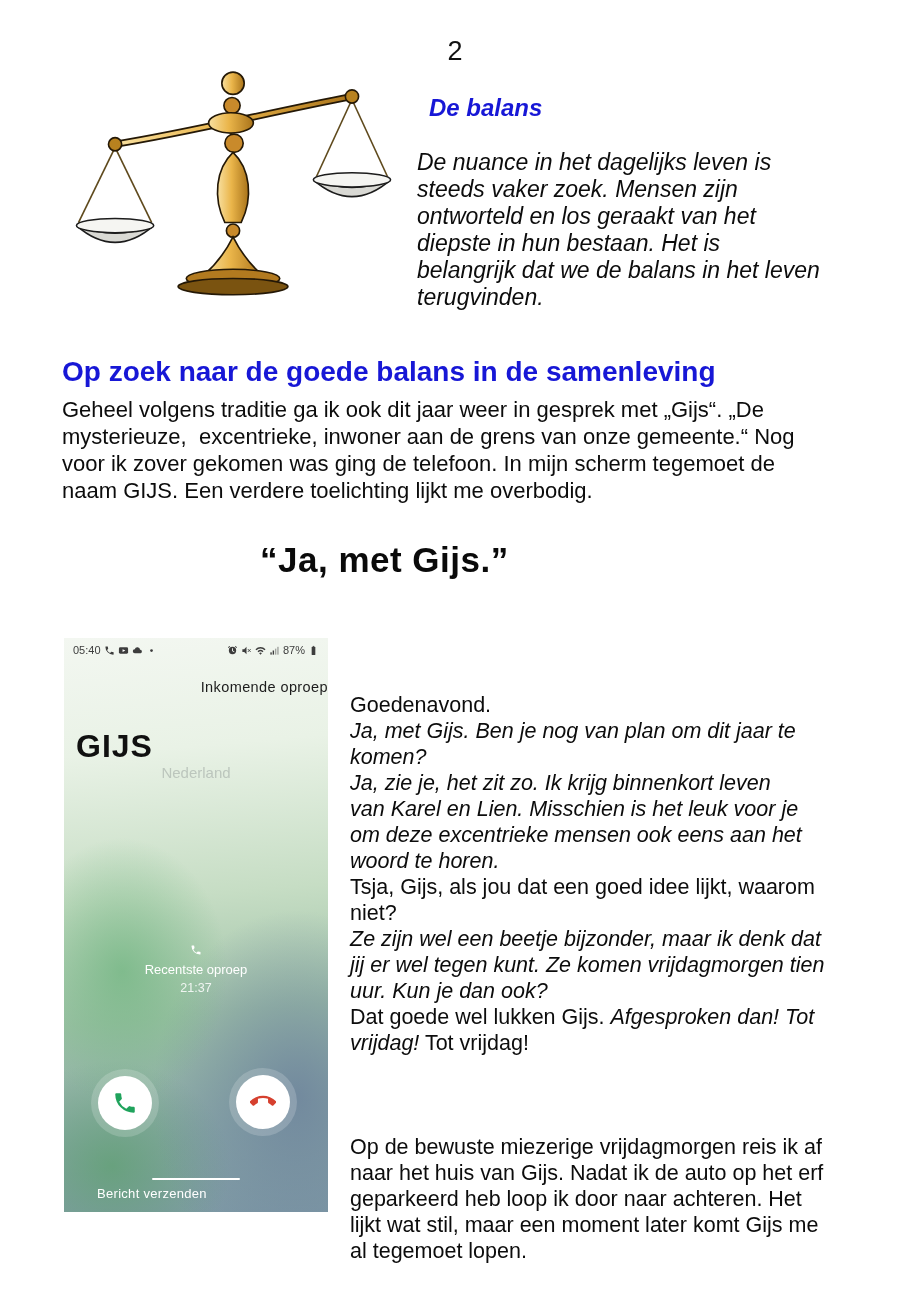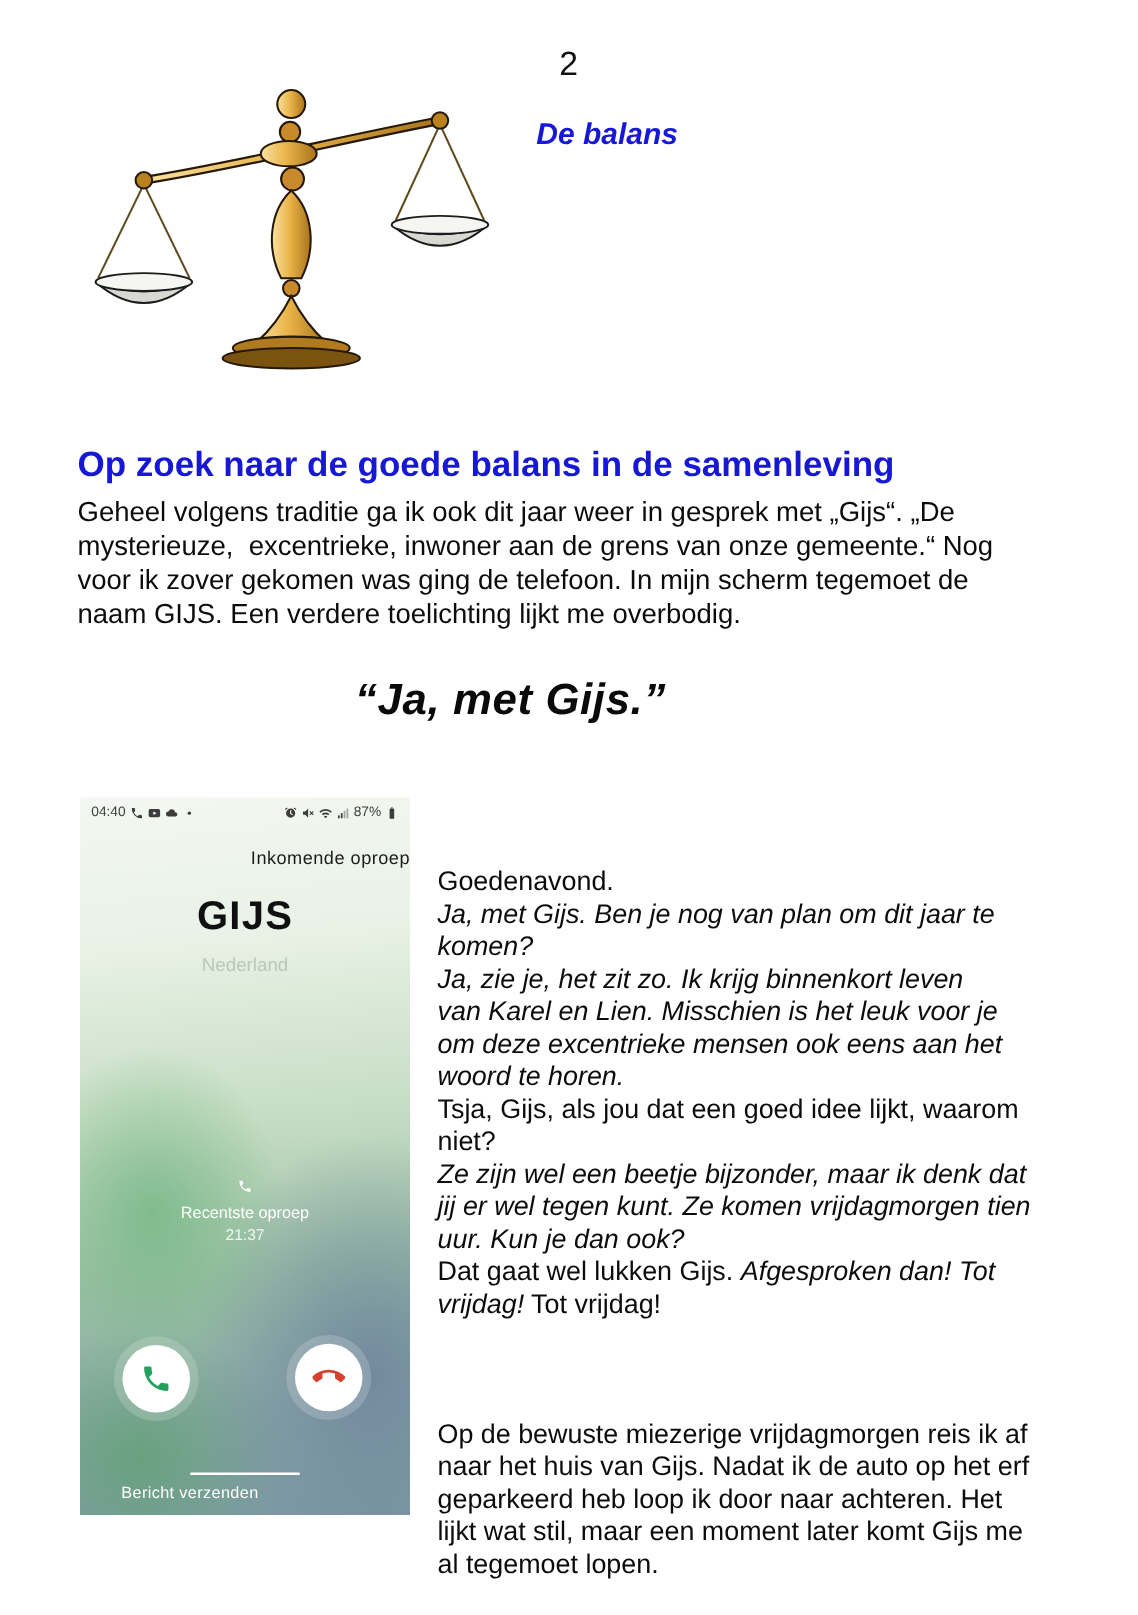--- a/index.html
+++ b/index.html
@@ -16,38 +16,38 @@
   .intro-heading{font-size:24px;line-height:28px;font-weight:700;font-style:italic;
                  color:var(--accent,#1717d6);margin-left:12px;}
   .intro-body{margin-top:27px;font-size:23px;line-height:27px;font-style:italic;
               white-space:pre-wrap;color:#0c0c0c;}
 
   .section{position:absolute;left:62px;top:358px;width:800px;}
   .section-heading{font-size:28px;line-height:28px;font-weight:700;color:var(--accent,#1717d6);}
   .section-body{margin-top:10px;font-size:22px;line-height:27px;white-space:pre-wrap;color:#0c0c0c;}
 
   .big-quote{position:absolute;left:260px;top:540px;font-size:35px;font-weight:700;
-             font-style:italic;color:#0a0a0a;letter-spacing:.5px;margin-left:24px;}
+             color:#0a0a0a;letter-spacing:.5px;}
 
   
   .phone{position:absolute;left:64px;top:638px;width:264px;height:574px;overflow:hidden;
     background:
       radial-gradient(150px 190px at 22% 58%, rgba(112,181,128,.75), rgba(112,181,128,0) 70%),
       radial-gradient(200px 260px at 88% 80%, rgba(109,131,156,.85), rgba(109,131,156,0) 72%),
       radial-gradient(170px 150px at 18% 92%, rgba(94,160,112,.75), rgba(94,160,112,0) 70%),
       linear-gradient(175deg,#f3f7f1 0%,#e9f2e6 20%,#c6ddc4 45%,#9fc2a8 65%,#8aa8a8 85%,#7f9aa6 100%);}
   .status-bar{position:absolute;top:6px;left:9px;right:9px;display:flex;align-items:center;
               font-size:11px;color:#3d3d3d;}
   .sb-left,.sb-right{display:flex;gap:3px;align-items:center;}
   .sb-right{margin-left:auto;}
   .sb-icon svg{width:11px;height:11px;display:block;fill:#3d3d3d;}
   .incoming{position:absolute;top:41px;width:100%;text-align:right;font-size:14.5px;
             color:#1c1c1c;letter-spacing:.4px;}
-  .caller{position:absolute;top:76px;width:100%;text-align:center;font-size:32px;
-          font-weight:700;color:#101010;letter-spacing:1px;}
+  .caller{position:absolute;top:90px;width:100%;font-size:32px;
+          font-weight:700;color:#101010;letter-spacing:1px;margin-left:12px;}
   .location{position:absolute;top:126px;width:100%;text-align:center;font-size:15px;color:#bcc6bd;}
   .recent{position:absolute;top:304px;width:100%;text-align:center;color:#fff;}
   .recent svg{width:12px;height:12px;fill:#fff;display:inline-block;}
   .recent-label{font-size:13px;margin-top:2px;}
   .recent-time{font-size:12.5px;opacity:.85;margin-top:4px;}
   .call-btn{position:absolute;width:54px;height:54px;border-radius:50%;background:#fff;
             display:flex;align-items:center;justify-content:center;
             box-shadow:0 0 0 7px rgba(255,255,255,.18);cursor:pointer;}
   .call-btn svg{width:26px;height:26px;}
   .btn-answer{left:34px;top:438px;}
@@ -111,36 +111,42 @@
 
       <g stroke="#1c1c1c" stroke-width="1.5">
         <path d="M245 110 Q283 143 321 110 Q283 125 245 110 Z" fill="#d9d9d4"></path>
         <ellipse cx="283" cy="110" rx="38" ry="7" fill="#f5f5f2"></ellipse>
       </g>
     </svg>
   </div>
 
   <div class="intro">
     <div class="intro-heading">De balans</div>
+    <div class="intro-body">De nuance in het dagelijks leven is
+steeds vaker zoek. Mensen zijn
+ontworteld en los geraakt van het
+diepste in hun bestaan. Het is
+belangrijk dat we de balans in het leven
+terugvinden.</div>
   </div>
 
   <div class="section">
     <div class="section-heading">Op zoek naar de goede balans in de samenleving</div>
     <div class="section-body">Geheel volgens traditie ga ik ook dit jaar weer in gesprek met „Gijs“. „De
 mysterieuze,  excentrieke, inwoner aan de grens van onze gemeente.“ Nog
 voor ik zover gekomen was ging de telefoon. In mijn scherm tegemoet de
 naam GIJS. Een verdere toelichting lijkt me overbodig.</div>
   </div>
 
   <div class="big-quote">“Ja, met Gijs.”</div>
 
   <div class="phone">
     <div class="status-bar">
       <div class="sb-left">
-        <span>04:40</span>
+        <span>05:40</span>
         <span class="sb-icon">
             <svg viewBox="0 0 24 24">
               <path d="M6.62 10.79a15 15 0 0 0 6.59 6.59l2.2-2.2a1 1 0 0 1 1.02-.24c1.12.37 2.32.57 3.57.57a1 1 0 0 1 1 1V20a1 1 0 0 1-1 1A17 17 0 0 1 3 4a1 1 0 0 1 1-1h3.5a1 1 0 0 1 1 1c0 1.25.2 2.45.57 3.57a1 1 0 0 1-.25 1.02l-2.2 2.2z"></path>
             </svg>
           </span>
         <span class="sb-icon">
             <svg viewBox="0 0 24 24">
               <rect x="2" y="5" width="20" height="14" rx="3"></rect>
               <path d="M10 9l6 3-6 3z" fill="#fff"></path>
             </svg>
@@ -219,21 +225,21 @@
   </div>
 
   <div class="dialogue">
     <div><div class="turn"><span class="normal">Goedenavond.</span></div><div class="turn"><span class="italic">Ja, met Gijs. Ben je nog van plan om dit jaar te
 komen?</span></div><div class="turn"><span class="italic">Ja, zie je, het zit zo. Ik krijg binnenkort leven
 van Karel en Lien. Misschien is het leuk voor je
 om deze excentrieke mensen ook eens aan het
 woord te horen.</span></div><div class="turn"><span class="normal">Tsja, Gijs, als jou dat een goed idee lijkt, waarom
 niet?</span></div><div class="turn"><span class="italic">Ze zijn wel een beetje bijzonder, maar ik denk dat
 jij er wel tegen kunt. Ze komen vrijdagmorgen tien
-uur. Kun je dan ook?</span></div><div class="turn"><span class="normal">Dat gaat wel lukken Gijs. </span><span class="italic">Afgesproken dan! Tot
+uur. Kun je dan ook?</span></div><div class="turn"><span class="normal">Dat goede wel lukken Gijs. </span><span class="italic">Afgesproken dan! Tot
 vrijdag!</span><span class="normal"> Tot vrijdag!</span></div></div>
     <div class="closing">Op de bewuste miezerige vrijdagmorgen reis ik af
 naar het huis van Gijs. Nadat ik de auto op het erf
 geparkeerd heb loop ik door naar achteren. Het
 lijkt wat stil, maar een moment later komt Gijs me
 al tegemoet lopen.</div>
   </div>
 
 </div>
 

